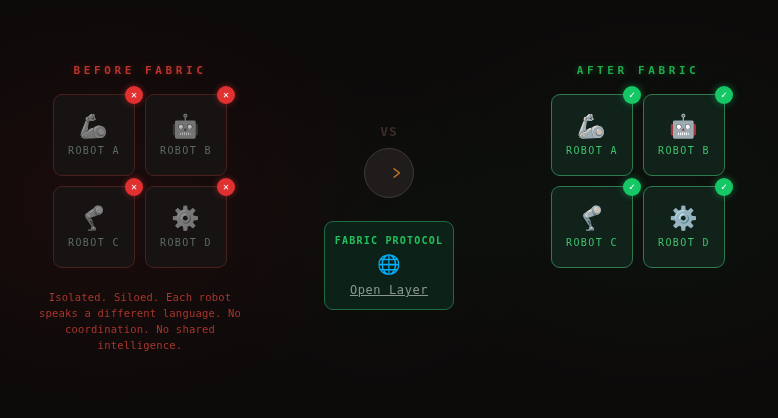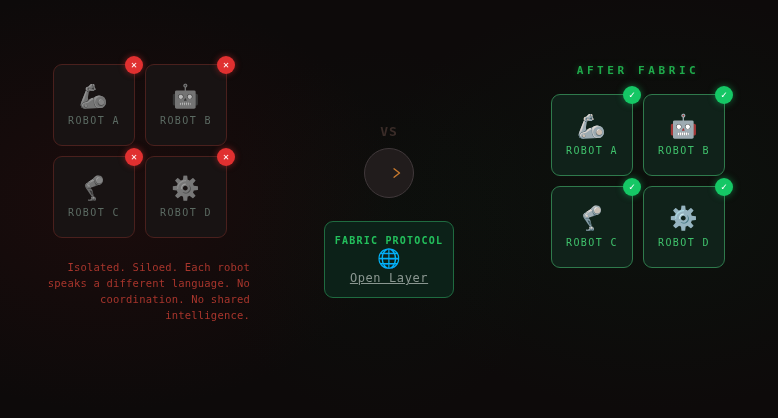--- a/index.html
+++ b/index.html
@@ -128,21 +128,21 @@
 
   
   .caption {
     margin-top: 21px;
     width: 220px;
     text-align: center;
     font-size: 10.5px;
     line-height: 16px;
     letter-spacing: 0.2px;
   }
-  .caption-before { color: #a7352c; text-align: right; }
+  .caption-before { color: #a7352c; }
   .caption-after  { color: #2f9c55; }
 
   
   .center {
     width: 190px;
     padding-top: 124px;
     display: flex;
     flex-direction: column;
     align-items: center;
   }
@@ -172,21 +172,21 @@
   .protocol-card {
     margin-top: 23px;
     width: 130px;
     border-radius: 9px;
     background: #0c2118;
     border: 1px solid #1f6b40;
     padding: 13px 8px 12px;
     display: flex;
     flex-direction: column;
     align-items: center;
-    gap: 3px;
+    gap: 9px;
     cursor: pointer;
   }
 
   .protocol-title {
     font-size: 10px;
     letter-spacing: 1.2px;
     font-weight: 700;
     color: #23c05c;
     white-space: nowrap;
   }
@@ -202,20 +202,21 @@
   }
 </style>
 </head>
 <body>
 
 <div class="bg-texture"></div>
 
 <div class="stage">
 
   <section class="col col-before">
+    <h2 class="col-heading">BEFORE FABRIC</h2>
 
     <div class="robot-grid">
 
       <div class="robot-card card-before">
         <span class="badge badge-error">✕</span>
         <span class="robot-emoji">🦾</span>
         <span class="robot-label">ROBOT A</span>
       </div>
 
       <div class="robot-card card-before">

